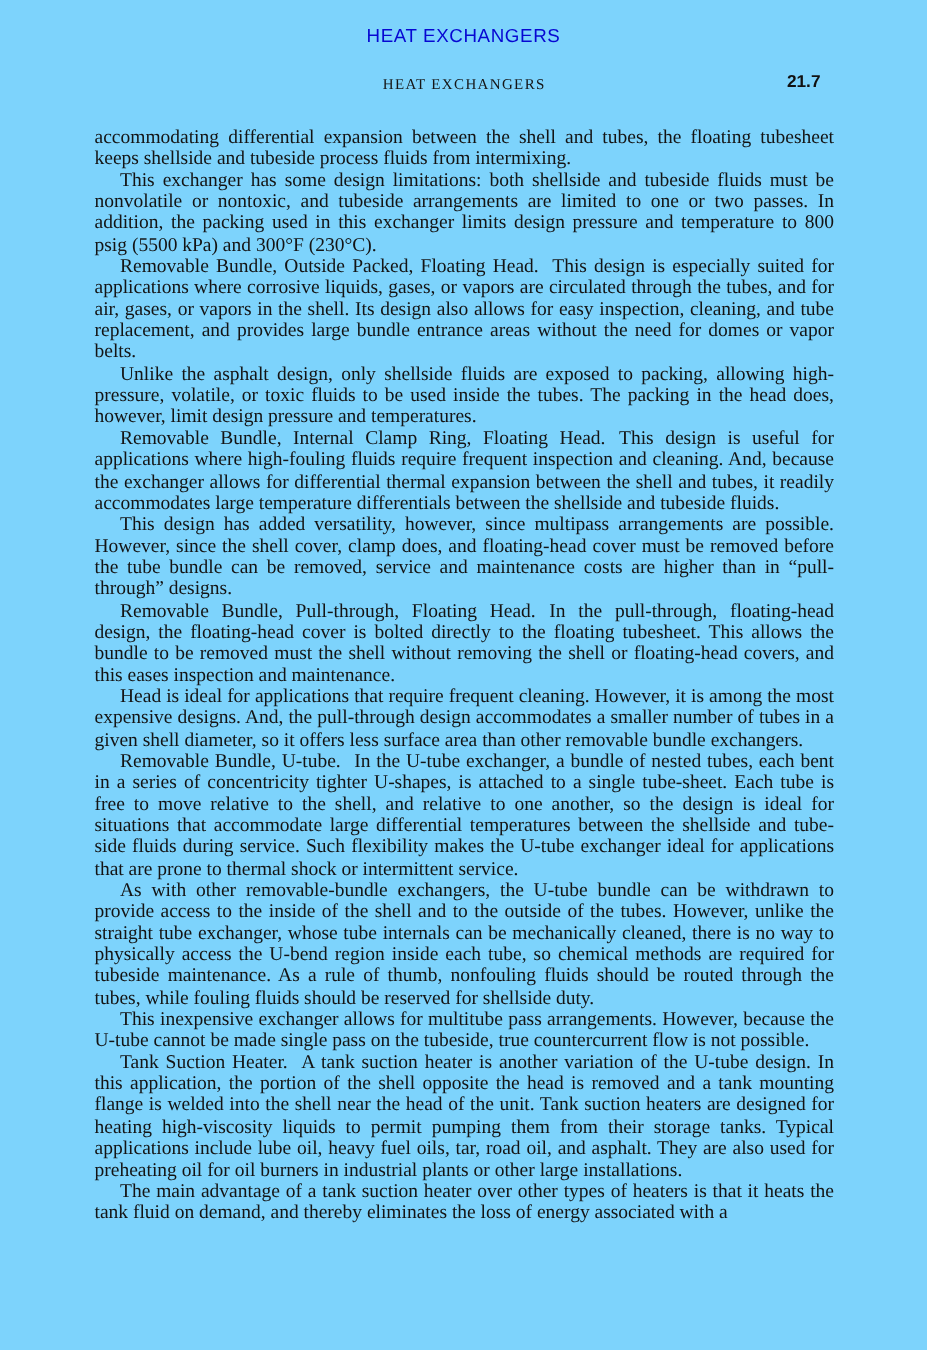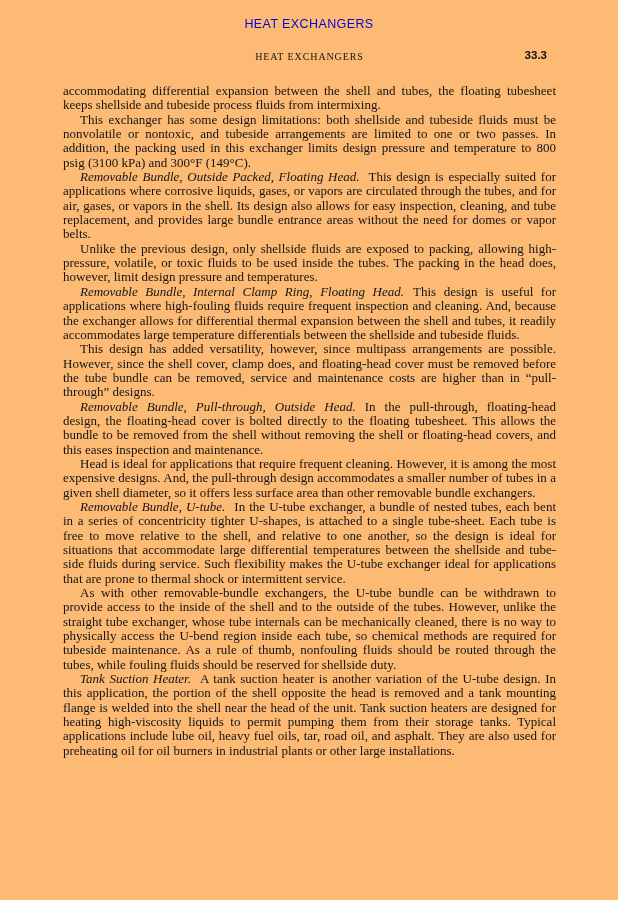--- a/index.html
+++ b/index.html
@@ -4,21 +4,21 @@
 <style>
   html, body {
     margin: 0;
     padding: 0;
     background: #ffffff;
   }
   .page {
     position: relative;
     width: 618px;
     height: 900px;
-    background: #fdba74;
+    background: #7dd3fc;
     overflow: hidden;
   }
   .pdf-title {
     position: absolute;
     top: 17px;
     left: 0;
     width: 100%;
     text-align: center;
     font-family: "Liberation Sans", sans-serif;
     font-size: 12.5px;
@@ -63,44 +63,45 @@
   }
   .body-text p {
     margin: 0;
     padding: 0;
     text-indent: 17px;
   }
   .body-text p.no-indent {
     text-indent: 0;
   }
   .body-text .lead {
-    font-style: italic;
     margin-right: 9px;
     margin-top: 41px;
   }
 </style>
 </head>
 <body>
 
 <div class="page">
 
   <div class="pdf-title">HEAT EXCHANGERS</div>
 
   <div class="head-row">
     <span class="running-head">HEAT EXCHANGERS</span>
-    <span class="folio">33.3</span>
+    <span class="folio">21.7</span>
   </div>
 
   <div class="body-text" id="body-text">
       <p class="no-indent">accommodating differential expansion between the shell and tubes, the floating tubesheet keeps shellside and tubeside process fluids from intermixing.</p>
-      <p>This exchanger has some design limitations: both shellside and tubeside fluids must be nonvolatile or nontoxic, and tubeside arrangements are limited to one or two passes. In addition, the packing used in this exchanger limits design pressure and temperature to 800 psig (3100 kPa) and 300°F (149°C).</p>
+      <p>This exchanger has some design limitations: both shellside and tubeside fluids must be nonvolatile or nontoxic, and tubeside arrangements are limited to one or two passes. In addition, the packing used in this exchanger limits design pressure and temperature to 800 psig (5500 kPa) and 300°F (230°C).</p>
       <p><span class="lead">Removable Bundle, Outside Packed, Floating Head.</span><span>This design is especially suited for applications where corrosive liquids, gases, or vapors are circulated through the tubes, and for air, gases, or vapors in the shell. Its design also allows for easy inspection, cleaning, and tube replacement, and provides large bundle entrance areas without the need for domes or vapor belts.</span></p>
-      <p>Unlike the previous design, only shellside fluids are exposed to packing, allowing high-pressure, volatile, or toxic fluids to be used inside the tubes. The packing in the head does, however, limit design pressure and temperatures.</p>
+      <p>Unlike the asphalt design, only shellside fluids are exposed to packing, allowing high-pressure, volatile, or toxic fluids to be used inside the tubes. The packing in the head does, however, limit design pressure and temperatures.</p>
       <p><span class="lead">Removable Bundle, Internal Clamp Ring, Floating Head.</span><span>This design is useful for applications where high-fouling fluids require frequent inspection and cleaning. And, because the exchanger allows for differential thermal expansion between the shell and tubes, it readily accommodates large temperature differentials between the shellside and tubeside fluids.</span></p>
       <p>This design has added versatility, however, since multipass arrangements are possible. However, since the shell cover, clamp does, and floating-head cover must be removed before the tube bundle can be removed, service and maintenance costs are higher than in “pull-through” designs.</p>
-      <p><span class="lead">Removable Bundle, Pull-through, Outside Head.</span><span>In the pull-through, floating-head design, the floating-head cover is bolted directly to the floating tubesheet. This allows the bundle to be removed from the shell without removing the shell or floating-head covers, and this eases inspection and maintenance.</span></p>
+      <p><span class="lead">Removable Bundle, Pull-through, Floating Head.</span><span>In the pull-through, floating-head design, the floating-head cover is bolted directly to the floating tubesheet. This allows the bundle to be removed must the shell without removing the shell or floating-head covers, and this eases inspection and maintenance.</span></p>
       <p>Head is ideal for applications that require frequent cleaning. However, it is among the most expensive designs. And, the pull-through design accommodates a smaller number of tubes in a given shell diameter, so it offers less surface area than other removable bundle exchangers.</p>
       <p><span class="lead">Removable Bundle, U-tube.</span><span>In the U-tube exchanger, a bundle of nested tubes, each bent in a series of concentricity tighter U-shapes, is attached to a single tube-sheet. Each tube is free to move relative to the shell, and relative to one another, so the design is ideal for situations that accommodate large differential temperatures between the shellside and tube-side fluids during service. Such flexibility makes the U-tube exchanger ideal for applications that are prone to thermal shock or intermittent service.</span></p>
       <p>As with other removable-bundle exchangers, the U-tube bundle can be withdrawn to provide access to the inside of the shell and to the outside of the tubes. However, unlike the straight tube exchanger, whose tube internals can be mechanically cleaned, there is no way to physically access the U-bend region inside each tube, so chemical methods are required for tubeside maintenance. As a rule of thumb, nonfouling fluids should be routed through the tubes, while fouling fluids should be reserved for shellside duty.</p>
+      <p>This inexpensive exchanger allows for multitube pass arrangements. However, because the U-tube cannot be made single pass on the tubeside, true countercurrent flow is not possible.</p>
       <p><span class="lead">Tank Suction Heater.</span><span>A tank suction heater is another variation of the U-tube design. In this application, the portion of the shell opposite the head is removed and a tank mounting flange is welded into the shell near the head of the unit. Tank suction heaters are designed for heating high-viscosity liquids to permit pumping them from their storage tanks. Typical applications include lube oil, heavy fuel oils, tar, road oil, and asphalt. They are also used for preheating oil for oil burners in industrial plants or other large installations.</span></p>
+      <p>The main advantage of a tank suction heater over other types of heaters is that it heats the tank fluid on demand, and thereby eliminates the loss of energy associated with a</p>
     </div>
 
 </div>
 
 </body></html>

